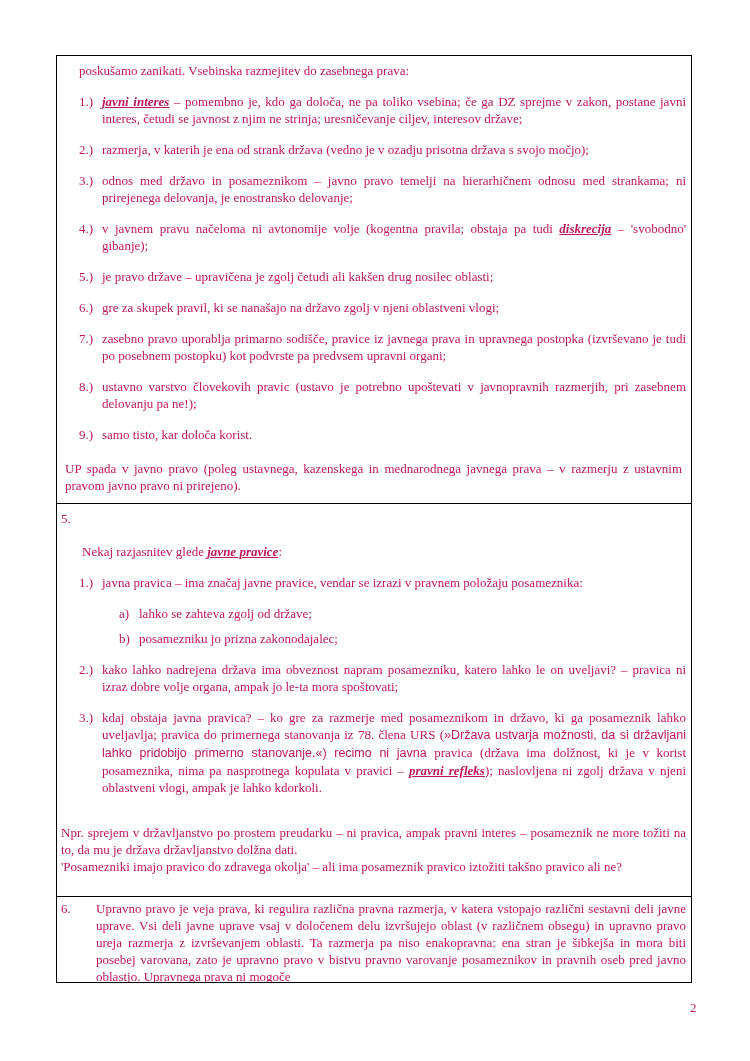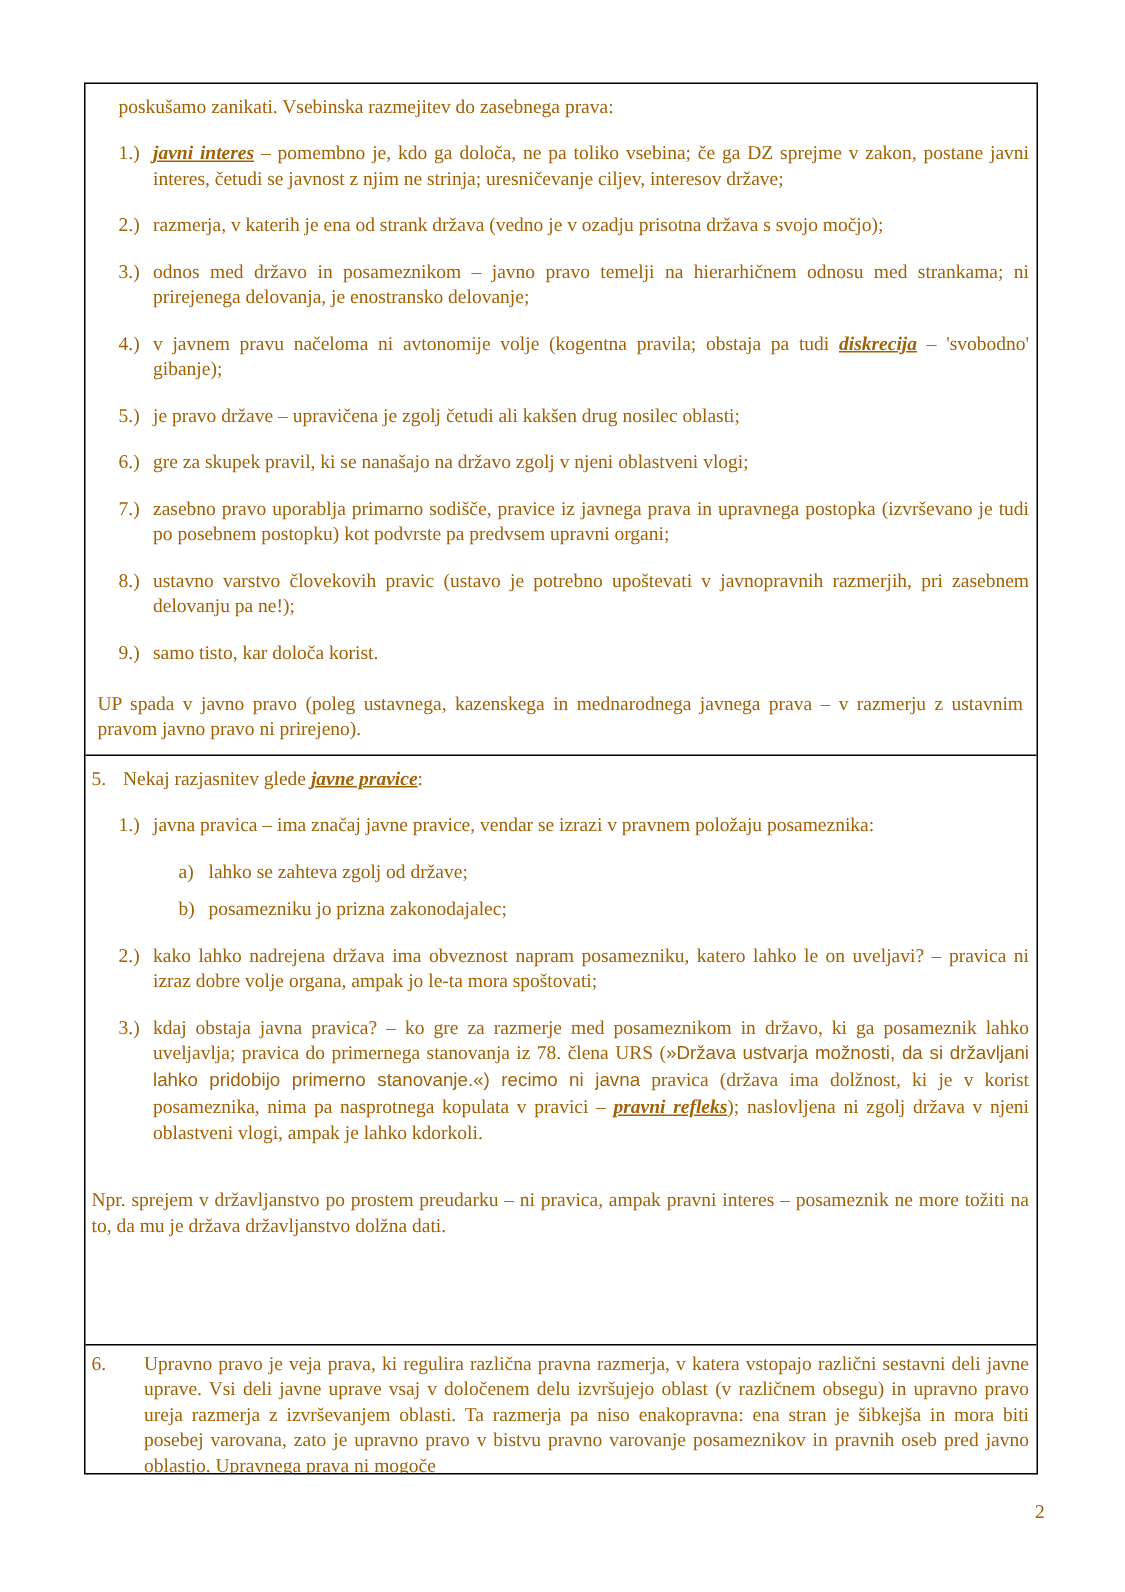--- a/index.html
+++ b/index.html
@@ -1,21 +1,21 @@
 <!DOCTYPE html>
 <html lang="sl"><head>
 <meta charset="utf-8">
 <style>
   html,body{margin:0;padding:0;background:#fff;}
   .sheet{
     position:relative;
     width:750px;height:1061px;
     background:#ffffff;
     font-family:"Liberation Serif",serif;
-    font-size:13px;line-height:17px;color:#a16207;
+    font-size:13px;line-height:17px;color:#be185d;
     overflow:hidden;
   }
   .doc-table{
     position:absolute;left:56px;top:55px;width:636px;
     border:1.5px solid #000;
     box-sizing:border-box;
   }
   .trow{box-sizing:border-box;padding:6px 5px 0 4px;overflow:hidden;}
   .trow1{height:448px;border-bottom:1.5px solid #000;}
   .trow2{height:393px;border-bottom:1.5px solid #000;}
@@ -24,21 +24,21 @@
   .item{display:flex;margin:0 0 14px 18px;}
   .item .num{flex:none;width:23px;}
   .item .body{flex:1;text-align:justify;}
   .sub{display:flex;margin:0 0 8px 58px;}
   .sub.last{margin-bottom:14px;}
   .sub .num{flex:none;width:20px;}
   .sub .body{flex:1;}
   .closing{margin:4px;padding-top:3px;text-align:justify;}
   .sec-head{display:flex;margin:0 0 14px 0;}
   .sec-head .num{flex:none;width:21px;}
-  .sec-head .body{flex:1;}
+  .sec-head .body{flex:1;margin-top:33px;}
   .paras{padding-top:14px;}
   .para{margin:0;text-align:justify;}
   .sec6{display:flex;}
   .sec6 .num{flex:none;width:21px;}
   .sec6 .body{flex:1;text-align:justify;margin-left:14px;}
   .run-emph{font-weight:bold;font-style:italic;text-decoration:underline;}
   .run-sans{font-family:"Liberation Sans",sans-serif;font-size:12.5px;}
   .page-num{position:absolute;left:690px;top:999px;}
 </style>
 </head>
@@ -113,20 +113,21 @@
         <span class="num">2.)</span>
         <span class="body"><span>kako lahko nadrejena država ima obveznost napram posamezniku, katero lahko le on uveljavi? – pravica ni izraz dobre volje organa, ampak jo le-ta mora spoštovati;</span></span>
       </div>
       <div class="item">
         <span class="num">3.)</span>
         <span class="body"><span>kdaj obstaja javna pravica? – ko gre za razmerje med posameznikom in državo, ki ga posameznik lahko uveljavlja; pravica do primernega stanovanja iz 78. člena URS (</span><span class="run-sans">»Država ustvarja možnosti, da si državljani lahko pridobijo primerno stanovanje.«) recimo ni javna</span><span> pravica (država ima dolžnost, ki je v korist posameznika, nima pa nasprotnega kopulata v pravici – </span><span class="run-emph">pravni refleks</span><span>); naslovljena ni zgolj država v njeni oblastveni vlogi, ampak je lahko kdorkoli.</span></span>
       </div>
 
       <div class="paras">
         <p class="para">Npr. sprejem v državljanstvo po prostem preudarku – ni pravica, ampak pravni interes – posameznik ne more tožiti na to, da mu je država državljanstvo dolžna dati.</p>
+        <p class="para">'Posamezniki imajo pravico do zdravega okolja' – ali ima posameznik pravico iztožiti takšno pravico ali ne?</p>
       </div>
     </section>
 
     <section class="trow trow3">
       <div class="sec6">
         <span class="num">6.</span>
         <span class="body">Upravno pravo je veja prava, ki regulira različna pravna razmerja, v katera vstopajo različni sestavni deli javne uprave. Vsi deli javne uprave vsaj v določenem delu izvršujejo oblast (v različnem obsegu) in upravno pravo ureja razmerja z izvrševanjem oblasti. Ta razmerja pa niso enakopravna: ena stran je šibkejša in mora biti posebej varovana, zato je upravno pravo v bistvu pravno varovanje posameznikov in pravnih oseb pred javno oblastjo. Upravnega prava ni mogoče</span>
       </div>
     </section>
 

